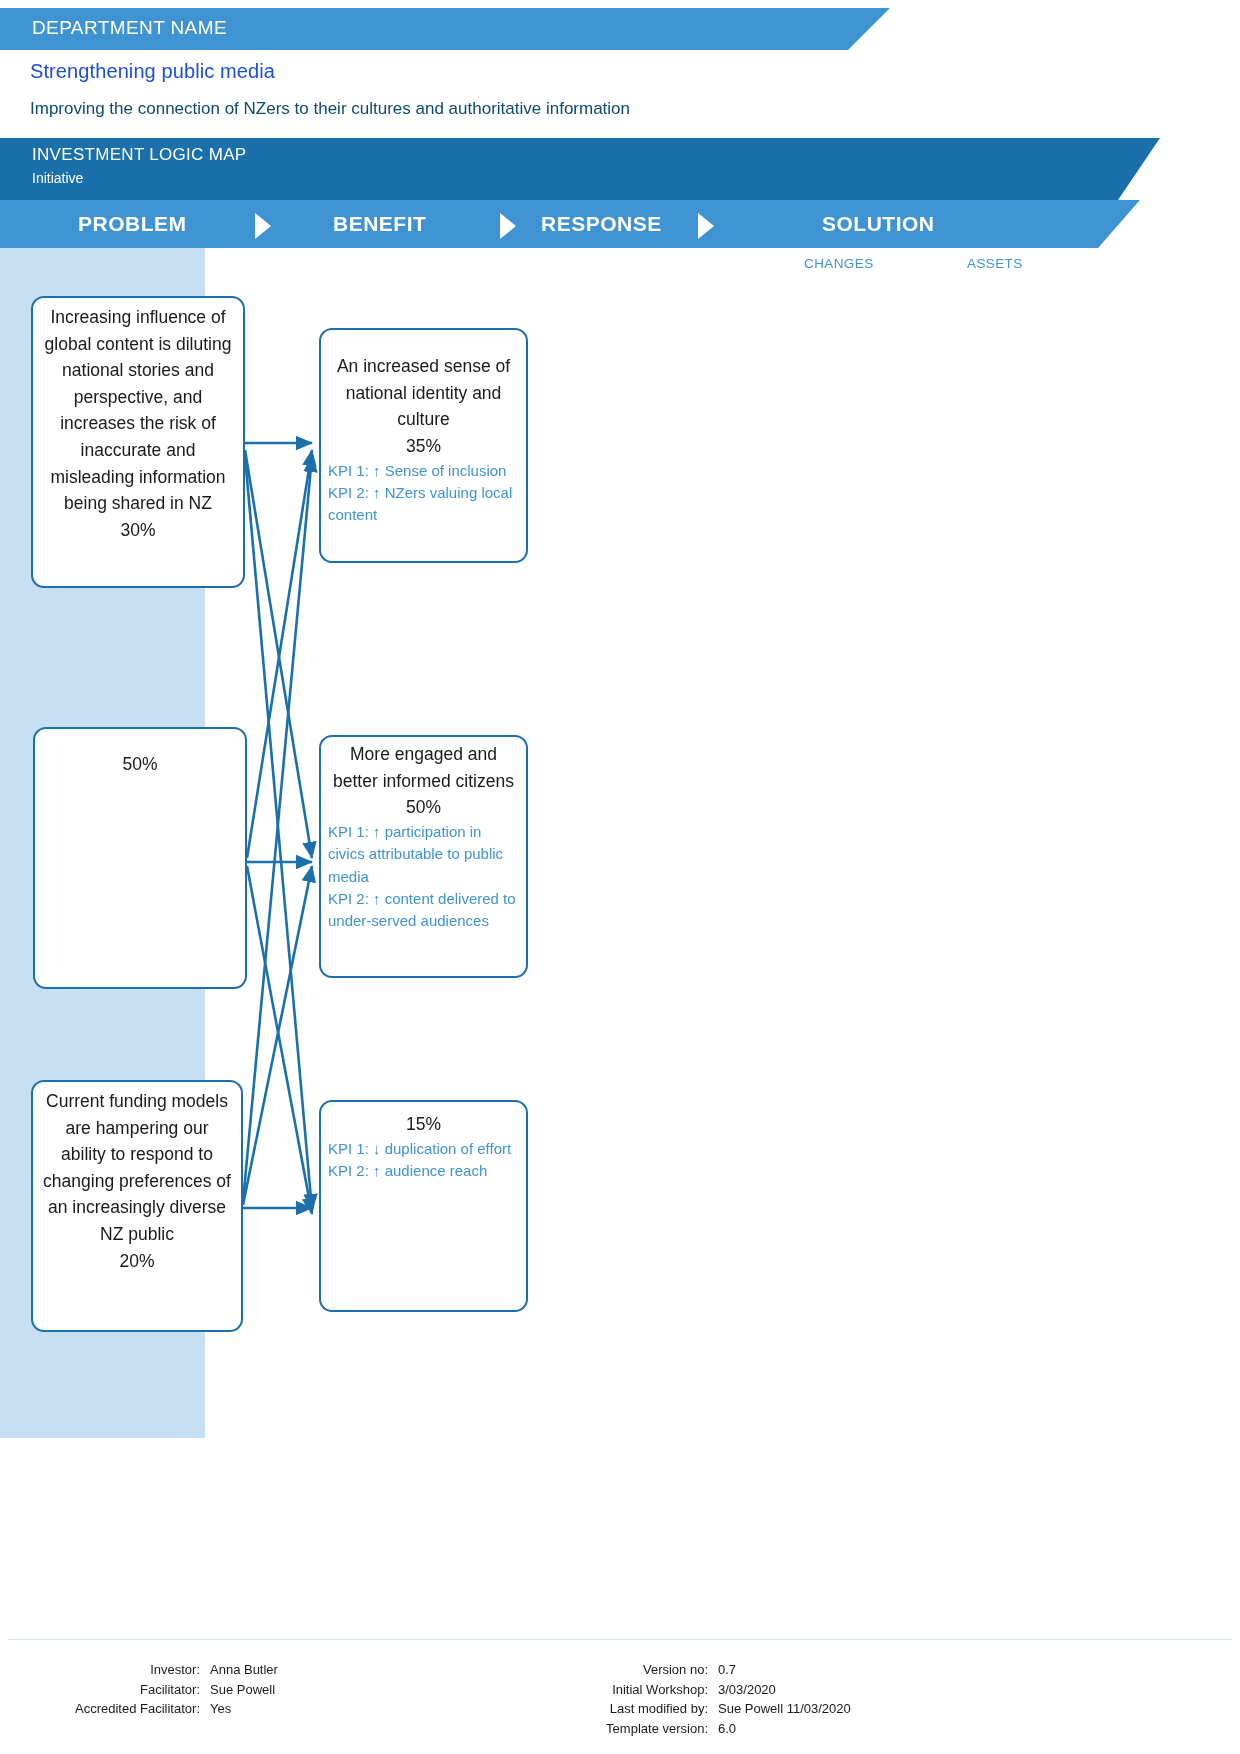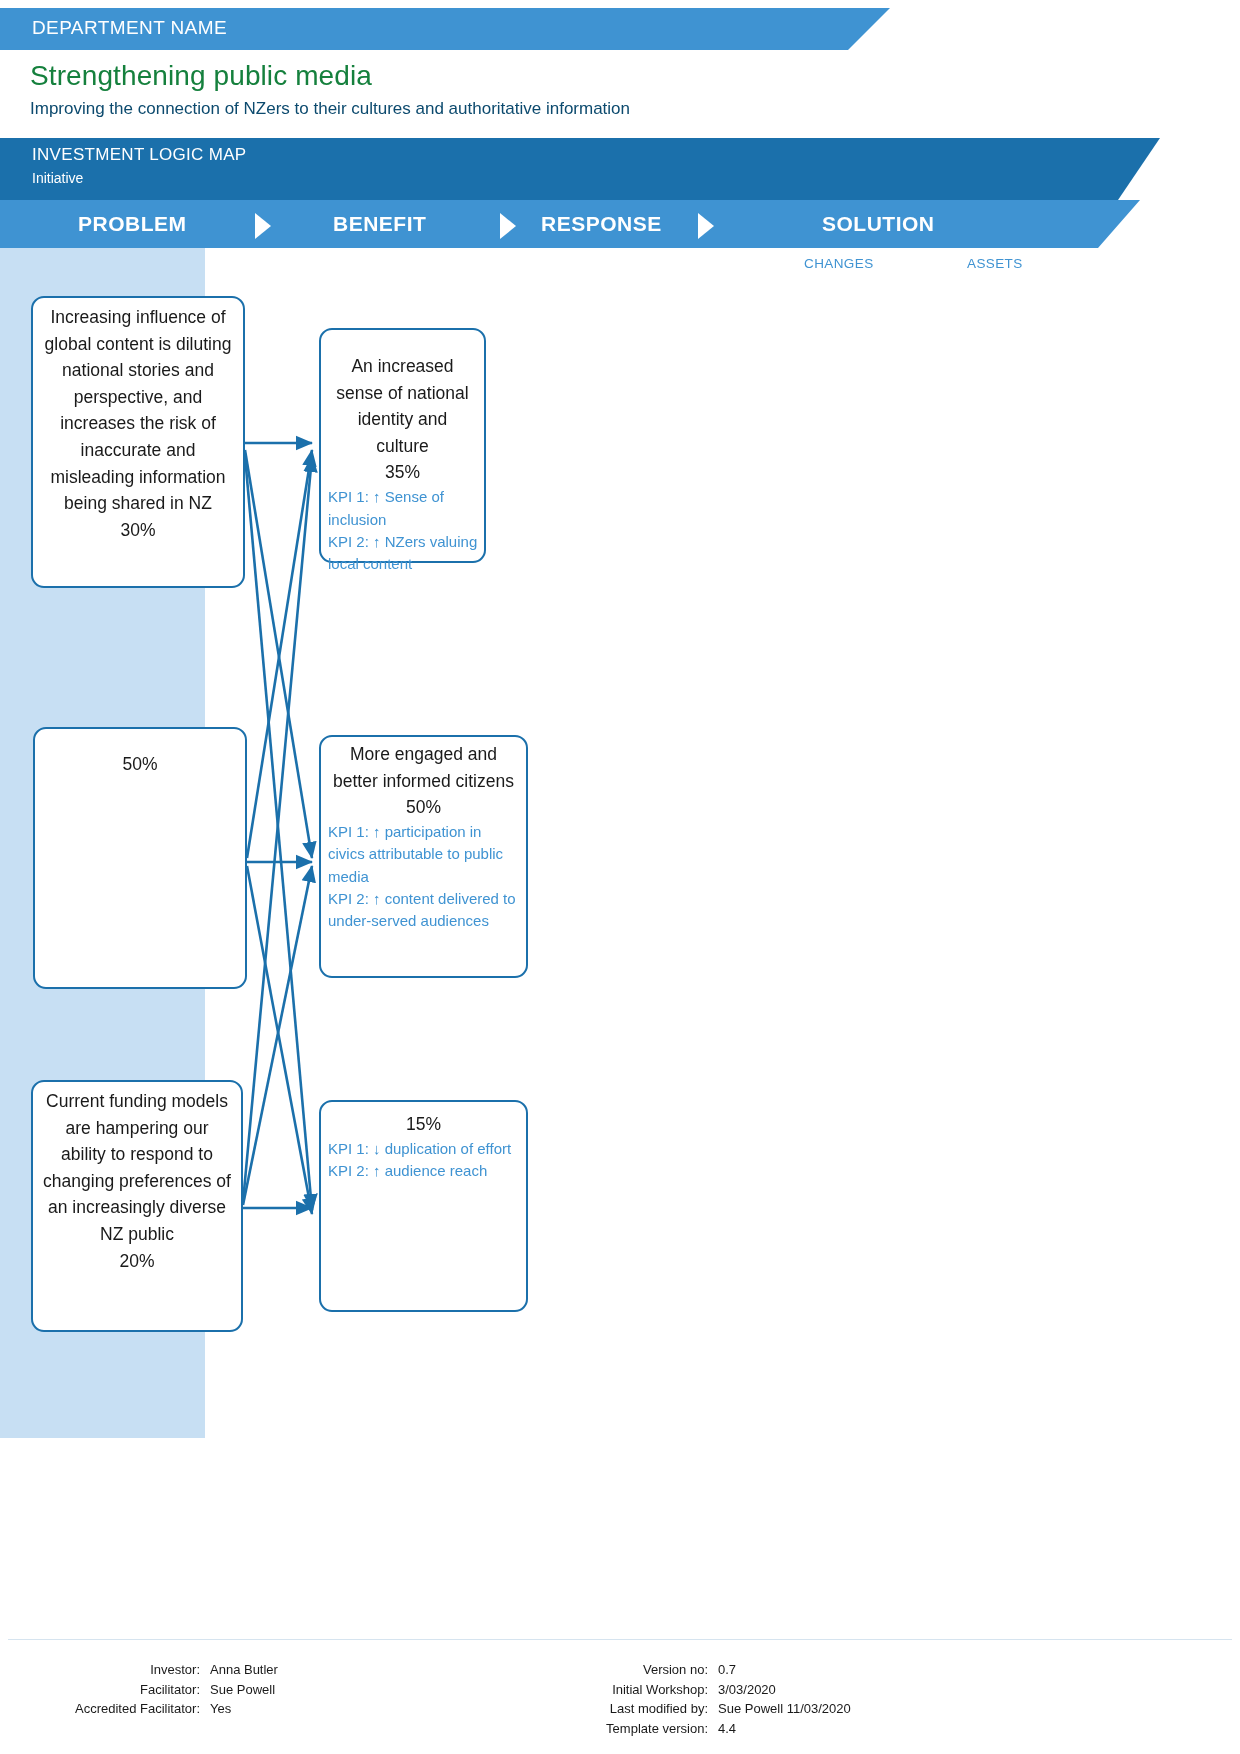--- a/index.html
+++ b/index.html
@@ -20,21 +20,21 @@
   }
   .dept-banner-label{
     position:absolute;left:32px;top:17px;
     color:#ffffff;font-size:19px;letter-spacing:.4px;font-weight:400;
   }
 
   
   .title-block{position:absolute;left:0;top:50px;width:1240px;height:88px;background:#fff;}
   .main-title{
     position:absolute;left:30px;top:10px;
-    color:#15803d;font-size:28px;font-weight:400;letter-spacing:.1px;
+    color:#1d4ed8;font-size:20px;font-weight:400;letter-spacing:.1px;
   }
   .sub-title{
     position:absolute;left:30px;top:49px;
     color:#0c4a6e;font-size:17px;font-weight:400;
   }
 
   
   .ilm-band{
     position:absolute;left:0;top:138px;width:1160px;height:62px;
     background:#1b70ab;
@@ -97,21 +97,21 @@
   .kpi-line{
     display:block;color:#3f93d2;font-size:15px;line-height:22.2px;text-align:left;
   }
 
   
   .p1{left:31px;top:296px;width:214px;height:292px;padding-top:6px;}
   .p2{left:33px;top:727px;width:214px;height:262px;padding-top:22px;}
   .p3{left:31px;top:1080px;width:212px;height:252px;padding-top:6px;}
 
   
-  .b1{left:319px;top:328px;width:167px;height:235px;padding-top:23px;}
+  .b1{left:319px;top:328px;width:209px;height:235px;padding-top:23px;}
   .b2{left:319px;top:735px;width:209px;height:243px;padding-top:4px;}
   .b3{left:319px;top:1100px;width:209px;height:212px;padding-top:9px;}
 
   
   .footer-rule{position:absolute;left:8px;top:1639px;width:1224px;height:1px;background:#d6e4ef;}
   .footer-left{position:absolute;left:40px;top:1660px;width:280px;}
   .footer-right{position:absolute;left:560px;top:1660px;width:420px;}
   .meta-row{display:flex;font-size:13px;line-height:19.5px;color:#1a1a1a;}
   .meta-key{width:160px;text-align:right;padding-right:10px;white-space:nowrap;}
   .meta-val{text-align:left;white-space:nowrap;}
@@ -233,15 +233,15 @@
   <div class="meta-row">
     <span class="meta-key">Initial Workshop:</span>
     <span class="meta-val">3/03/2020</span>
   </div>
   <div class="meta-row">
     <span class="meta-key">Last modified by:</span>
     <span class="meta-val">Sue Powell 11/03/2020</span>
   </div>
   <div class="meta-row">
     <span class="meta-key">Template version:</span>
-    <span class="meta-val">4.4</span>
+    <span class="meta-val">6.0</span>
   </div>
 </div>
 
 </body></html>

